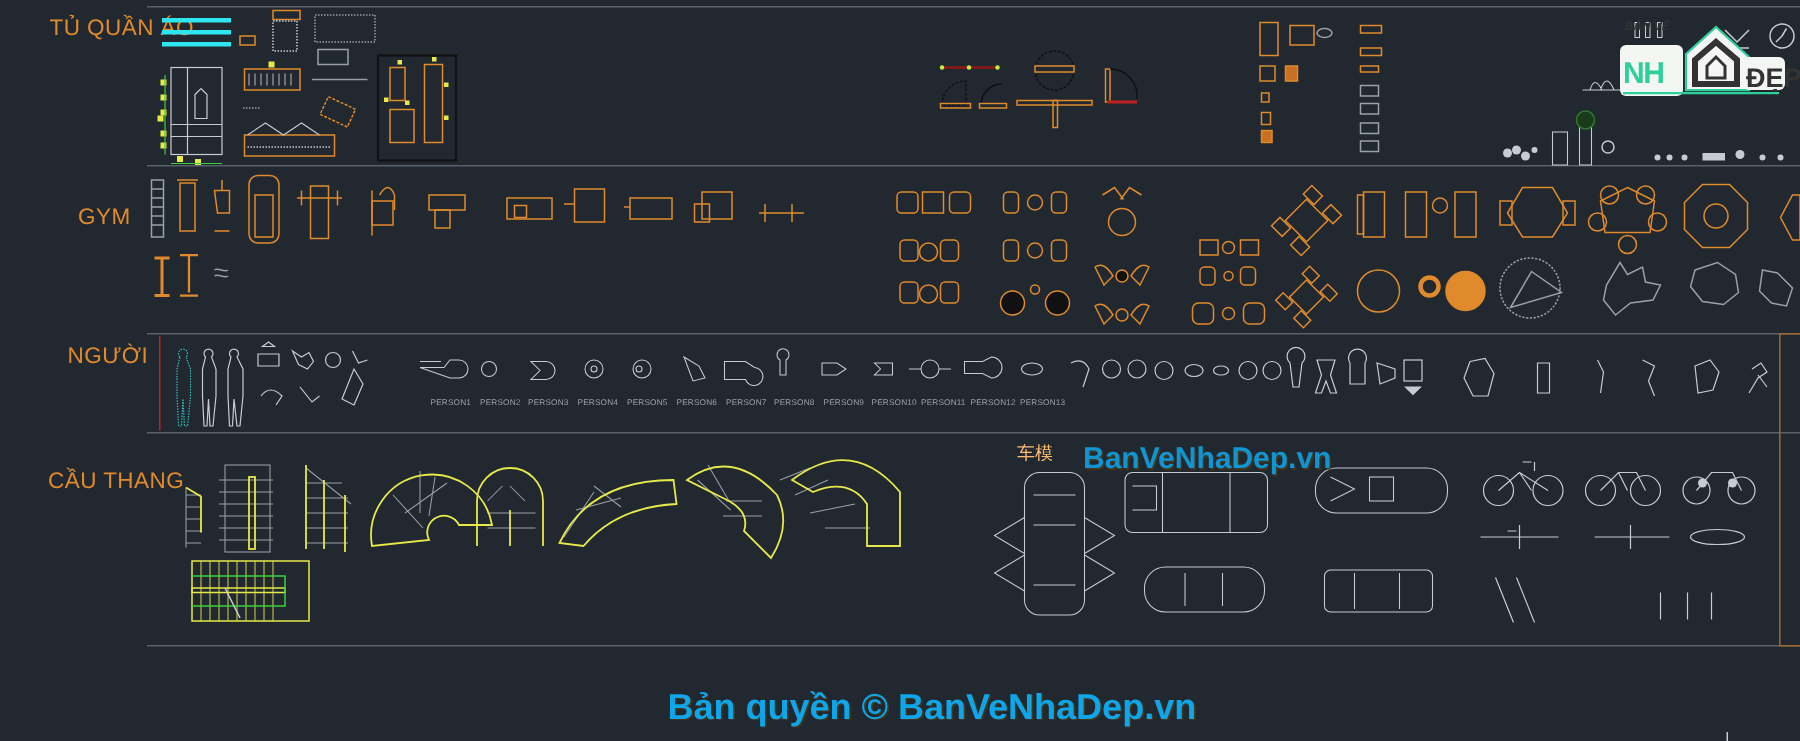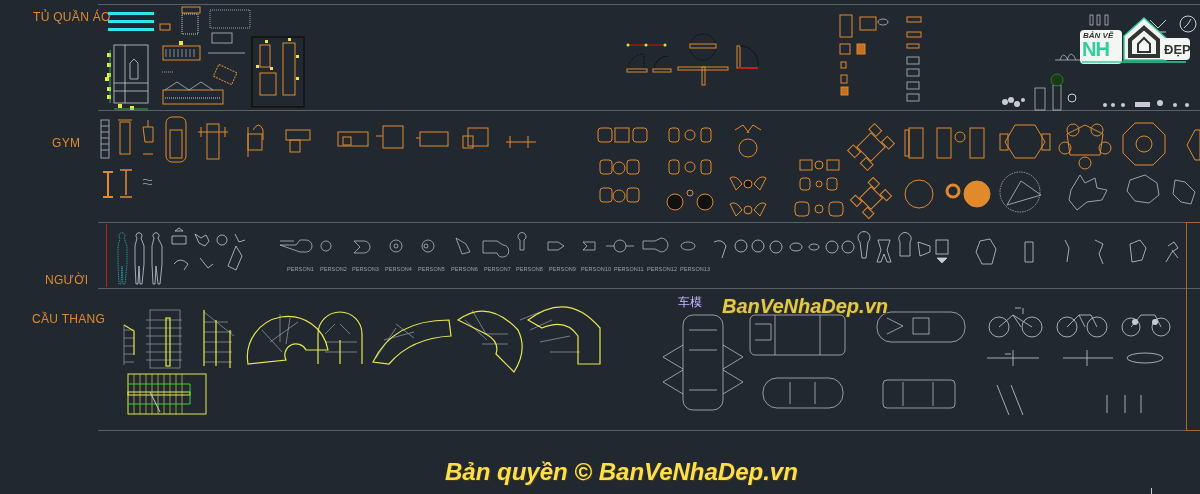--- a/index.html
+++ b/index.html
@@ -1,40 +1,40 @@
 <!DOCTYPE html>
 <html><head>
 <meta charset="utf-8">
 <style>
   html, body { margin:0; padding:0; }
   body { width:1200px; height:494px; background:#212830; overflow:hidden; position:relative; font-family:"Liberation Sans", sans-serif; }
   .abs { position:absolute; }
   .hline { position:absolute; height:1px; background:#5a616b; }
   .vline { position:absolute; width:1px; }
-  .section-label { position:absolute; color:#e08a2c; font-size:12px; letter-spacing:0.3px; font-family:"Liberation Sans", sans-serif;text-align:center; }
+  .section-label { position:absolute; color:#e08a2c; font-size:15px; letter-spacing:0.3px; font-family:"Liberation Sans", sans-serif;text-align:center; }
   .person-label { position:absolute; color:#9aa0a8; font-size:5.5px; font-family:"Liberation Sans", sans-serif; letter-spacing:0.1px; }
   svg { position:absolute; overflow:visible; }
-  .wm { position:absolute; color:#fde047; font-weight:bold; font-family:"Liberation Sans", sans-serif; text-shadow:1px 1px 1px #4a3a1a;font-style:italic; }
-  .cn-label { position:absolute; color:#c4b5fd; font-size:12px; font-family:"DejaVu Sans", sans-serif; }
+  .wm { position:absolute; color:#0ea5e9; font-weight:bold; font-family:"Liberation Sans", sans-serif; text-shadow:1px 1px 1px #4a3a1a; }
+  .cn-label { position:absolute; color:#fdba74; font-size:12px; font-family:"DejaVu Sans", sans-serif; }
 </style>
 </head>
 <body>
 
 <div class="hline" style="left:98px; top:4px; width:1102px;"></div>
 <div class="hline" style="left:98px; top:110px; width:1102px;"></div>
 <div class="hline" style="left:98px; top:222px; width:1102px;"></div>
 <div class="hline" style="left:98px; top:288px; width:1102px;"></div>
 <div class="hline" style="left:98px; top:430px; width:1102px;"></div>
 <div class="vline" style="left:1186px; top:222px; height:208px; background:#a06a2a;"></div>
 <div class="hline" style="left:1186px; top:222px; width:14px; background:#a06a2a;"></div>
 <div class="hline" style="left:1186px; top:430px; width:14px; background:#a06a2a;"></div>
 
 <div class="section-label" style="left:33px; top:10px;">TỦ QUẦN ÁO</div>
 <div class="section-label" style="left:52px; top:136px;">GYM</div>
-<div class="section-label" style="left:45px; top:229px;margin-top:44px;">NGƯỜI</div>
+<div class="section-label" style="left:45px; top:229px;">NGƯỜI</div>
 <div class="section-label" style="left:32px; top:312px;">CẦU THANG</div>
 
 <svg style="left:100px; top:5px;" width="210" height="105" viewBox="0 0 210 105">
 
   <g fill="#2ee6f0">
     <rect x="8" y="7" width="46" height="3"></rect>
     <rect x="8" y="15" width="46" height="3"></rect>
     <rect x="8" y="23" width="46" height="3"></rect>
   </g>
 
@@ -184,23 +184,23 @@
 
 <div class="abs" style="left:1078px; top:12px; width:112px; height:52px;">
   <svg style="left:0; top:0;" width="112" height="52" viewBox="0 0 112 52">
     <rect x="2" y="18" width="42" height="34" rx="4" fill="#f4f6f4"></rect>
     <path d="M46 24 L66 6 L88 26 V48 H46Z" fill="#f4f6f4" stroke="#2ecf9a" stroke-width="1.5"></path>
     <path d="M52 28 L66 16 L80 28 V44 H52Z" fill="none" stroke="#333" stroke-width="4"></path>
     <path d="M60 32 L66 26 L72 32 V40 H60Z" fill="none" stroke="#333" stroke-width="2"></path>
     <rect x="84" y="26" width="28" height="22" rx="4" fill="#f4f6f4"></rect>
     <line x1="4" y1="50" x2="108" y2="50" stroke="#2ecf9a" stroke-width="1.5"></line>
   </svg>
-  <div class="abs" style="left:5px; top:19px; font-size:8px; color:#333; font-weight:bold;font-style:italic;">BẢN VẼ</div>
+  <div class="abs" style="left:5px; top:1px; font-size:8px; color:#333; font-weight:bold;font-style:italic;">BẢN VẼ</div>
   <div class="abs" style="left:4px; top:26px; font-size:20px; color:#2ecf9a; font-weight:900; letter-spacing:-1px;">NH</div>
-  <div class="abs" style="left:86px; top:30px; font-size:13px; color:#333; font-weight:bold;">ĐẸP</div>
+  <div class="abs" style="left:86px; top:30px; font-size:18px; color:#333; font-weight:bold;">ĐẸP</div>
 </div>
 
 <svg style="left:98px; top:112px;" width="450" height="95" viewBox="0 0 450 95">
   <g stroke="#9aa0a8" fill="none">
       <rect x="3" y="8" width="8" height="38"></rect>
       <line x1="3" y1="14" x2="11" y2="14"></line>
       <line x1="3" y1="20" x2="11" y2="20"></line>
       <line x1="3" y1="26" x2="11" y2="26"></line>
       <line x1="3" y1="32" x2="11" y2="32"></line>
       <line x1="3" y1="38" x2="11" y2="38"></line>

